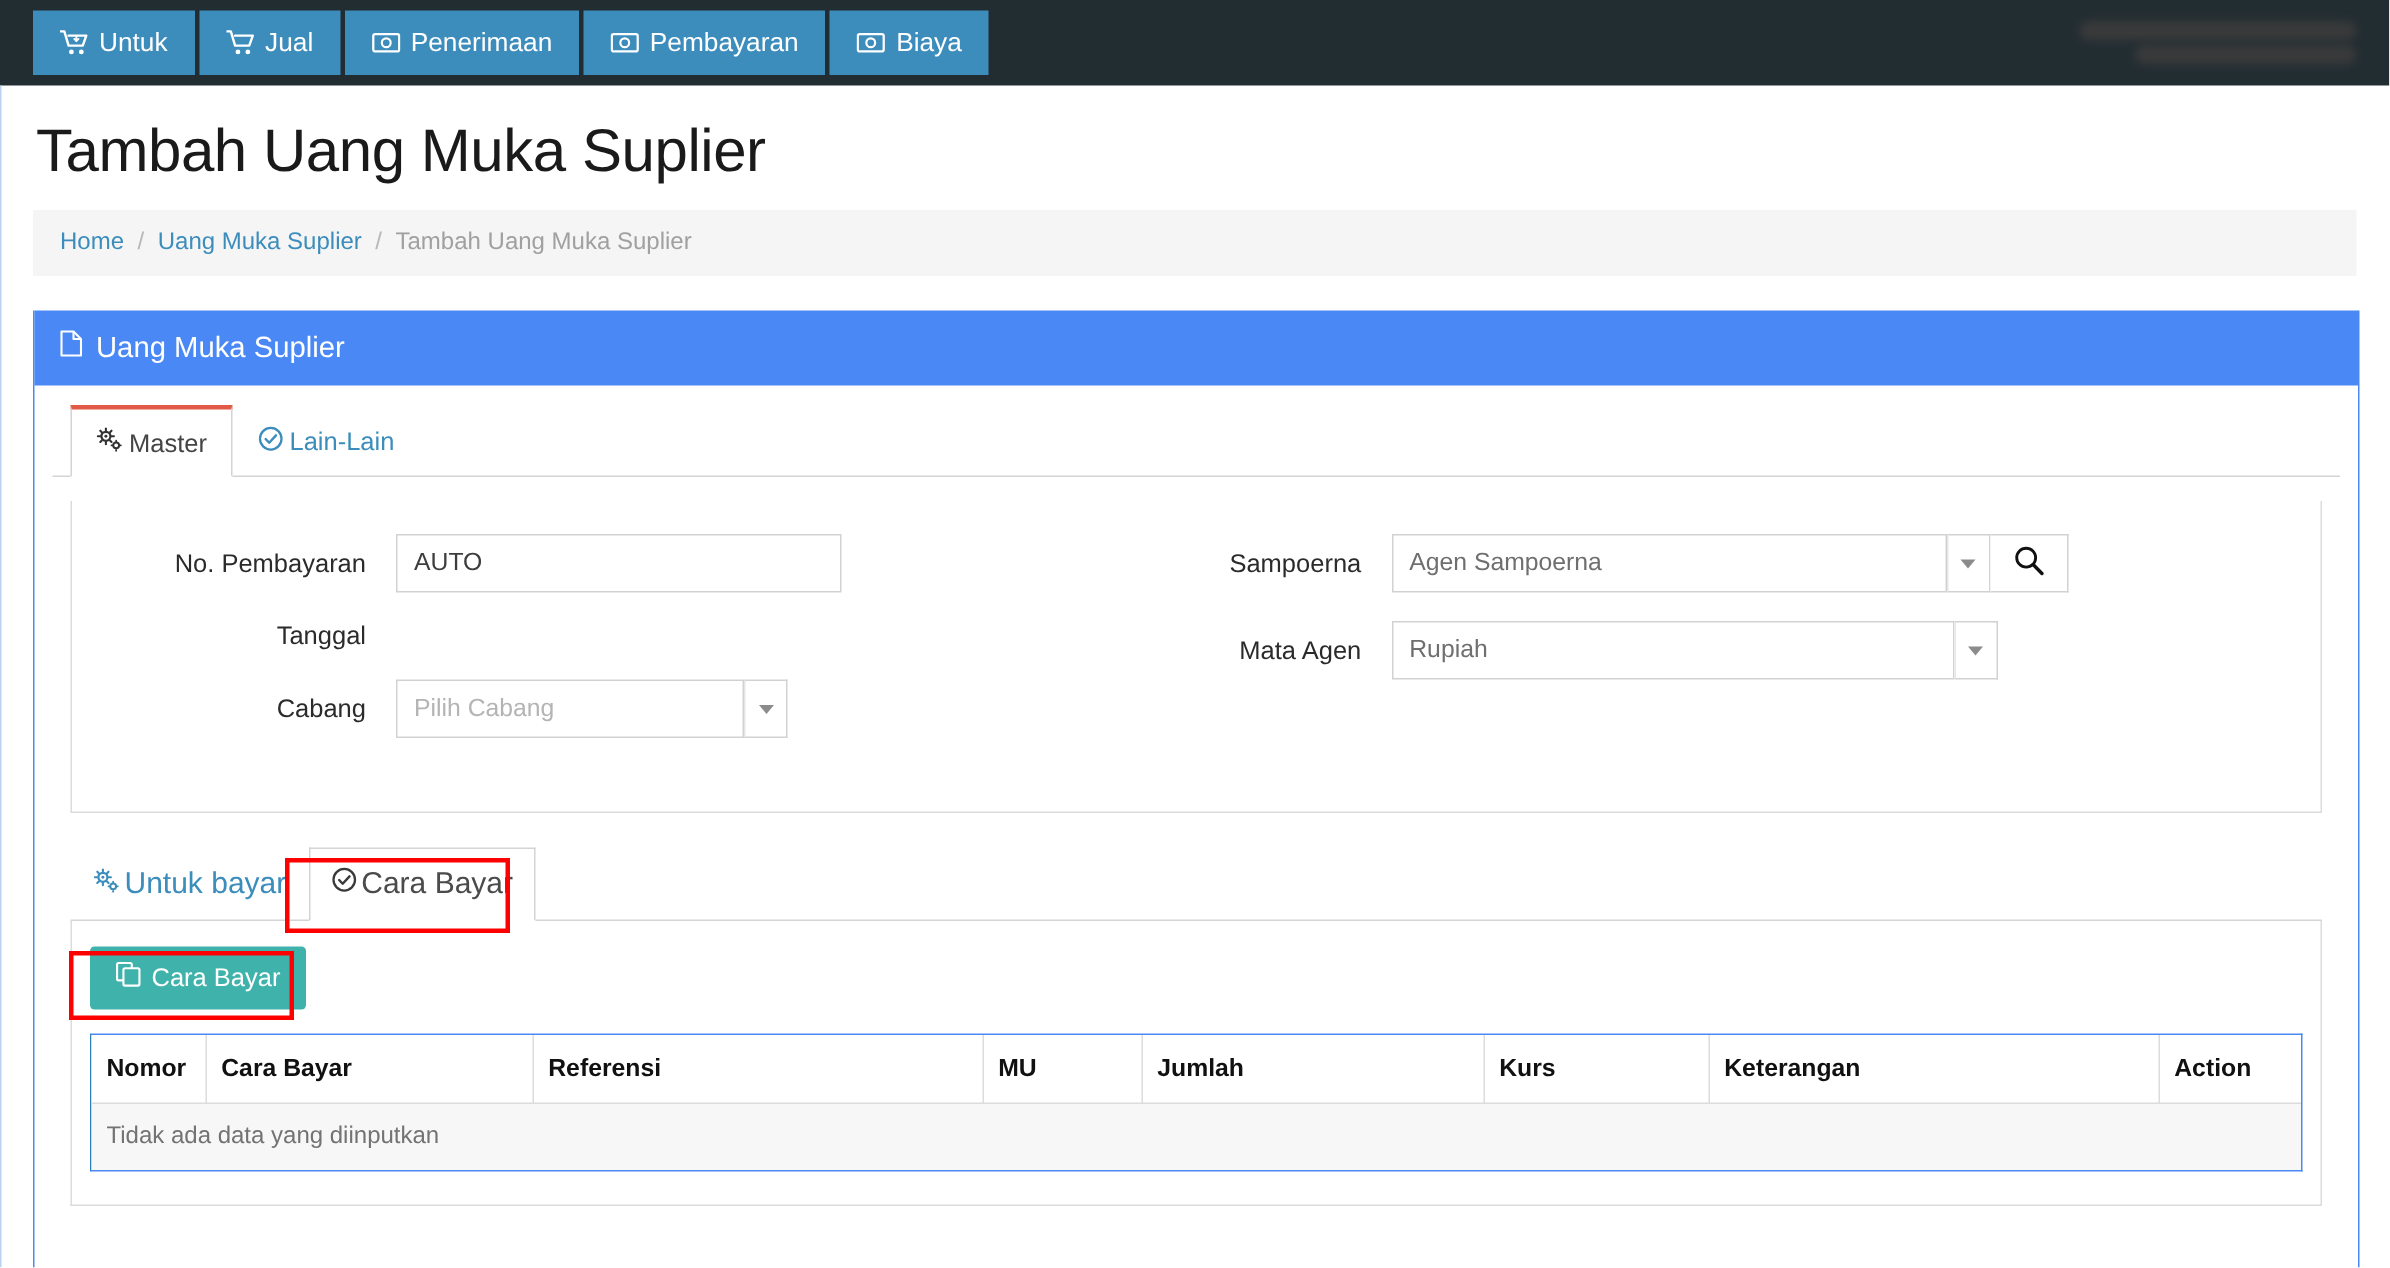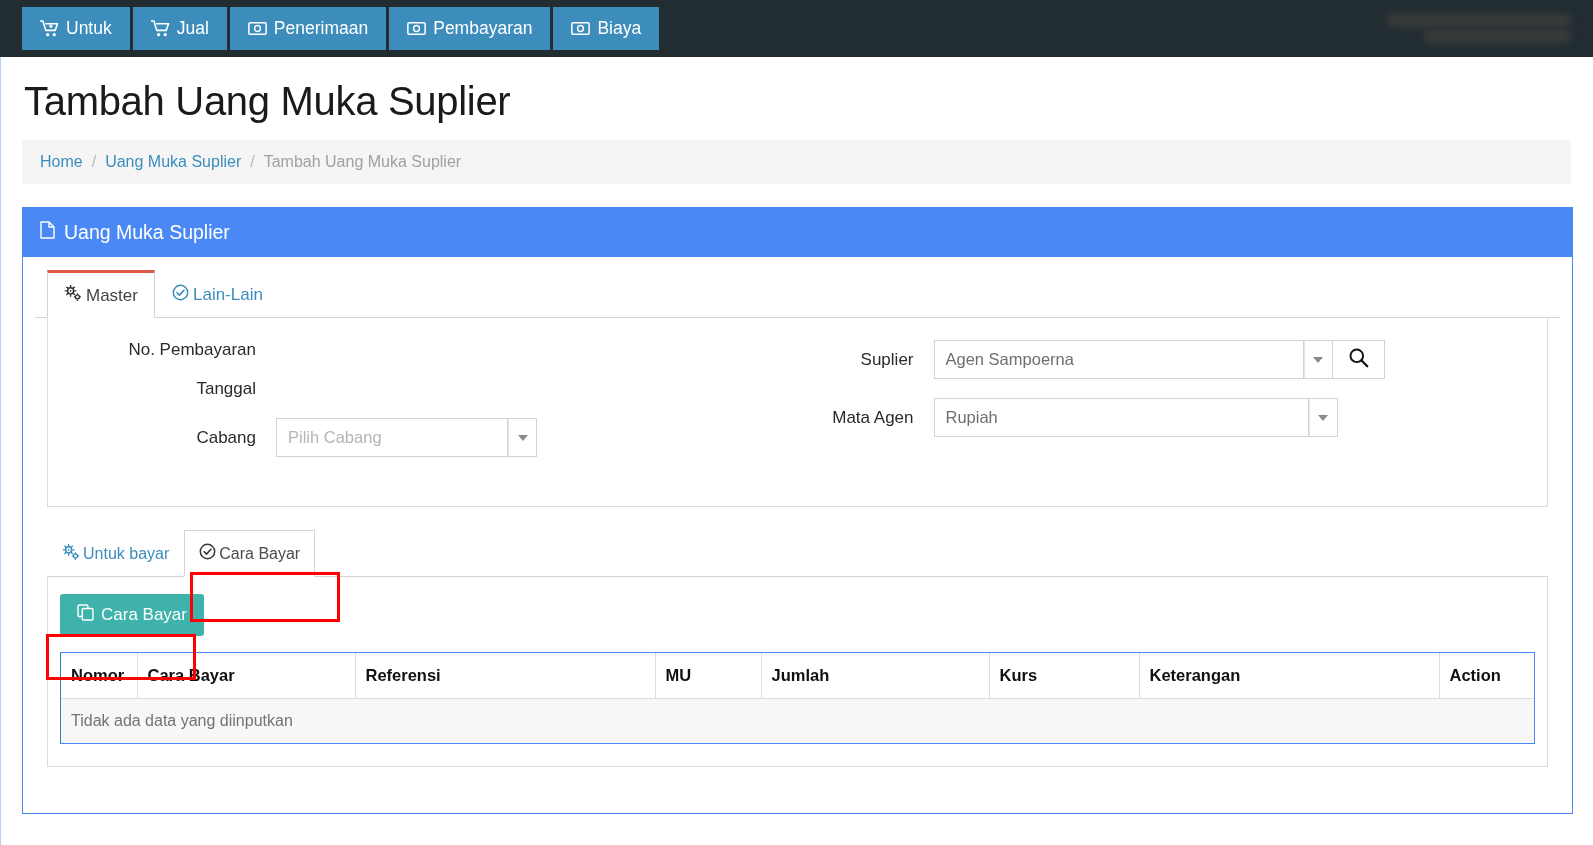--- a/index.html
+++ b/index.html
@@ -134,22 +134,22 @@
     border-bottom-color: #fff;
     border-top: 3px solid #e05a47;
     color: #444;
     text-align: right;
   }
   .tab.inactive { color: #3c8dbc; }
 
   .tab-pane {
     border: 1px solid #dcdcdc;
     border-top: none;
-    margin: 0 12px;
-    padding: 22px 18px 30px 30px;
+    margin: 16px 12px;
+    padding: 22px 18px 30px 18px;
   }
 
   
   .form-grid {
     display: flex;
     width: 100%;
   }
   .form-col { width: 50%; }
   .form-row {
     display: flex;
@@ -244,21 +244,21 @@
     display: flex;
     align-items: flex-end;
     border-bottom: 1px solid #d4d4d4;
     margin: 23px 12px 0 12px;
     position: relative;
   }
   .ltab {
     display: flex;
     align-items: center;
     gap: 3px;
-    font-size: 16px;
+    font-size: 20px;
     padding: 12px 14px 12px 14px;
     cursor: pointer;
     background: transparent;
     border: 1px solid transparent;
     margin-bottom: -1px;
     white-space: nowrap;
     justify-content: space-between;
   }
   .ltab.inactive { color: #3c8dbc; }
   .ltab.active-hl {
@@ -451,20 +451,23 @@
         </div>
       </div>
 
       <div class="tab-pane">
         <div class="form-grid">
 
           <div class="form-col col-left">
 
             <div class="form-row">
               <div class="form-label">No. Pembayaran</div>
+              <div class="ctrl">
+                <input class="input-box w-no" value="AUTO" style="">
+              </div>
             </div>
 
             <div class="form-row">
               <div class="form-label">Tanggal</div>
             </div>
 
             <div class="form-row">
               <div class="form-label">Cabang</div>
               <div class="ctrl select-wrap">
                 <div class="sel-box w-cabang placeholder-txt">Pilih Cabang</div>
@@ -472,21 +475,21 @@
                   <span class="caret"></span>
                 </div>
               </div>
             </div>
 
           </div>
 
           <div class="form-col col-right">
 
             <div class="form-row">
-              <div class="form-label">Suplier</div>
+              <div class="form-label">Sampoerna</div>
               <div class="ctrl select-wrap">
                 <div class="sel-box w-supplier">Agen Sampoerna</div>
                 <div class="sel-arrow">
                   <span class="caret"></span>
                 </div>
                 <div class="search-btn">
                   <span>
                     <svg width="21" height="21" viewBox="0 0 22 22" fill="none">
                       <circle cx="9.2" cy="9.2" r="6.6" stroke="#111" stroke-width="2"></circle>
                       <path d="M14.2 14.2l6 6" stroke="#111" stroke-width="2.4" stroke-linecap="round"></path>

